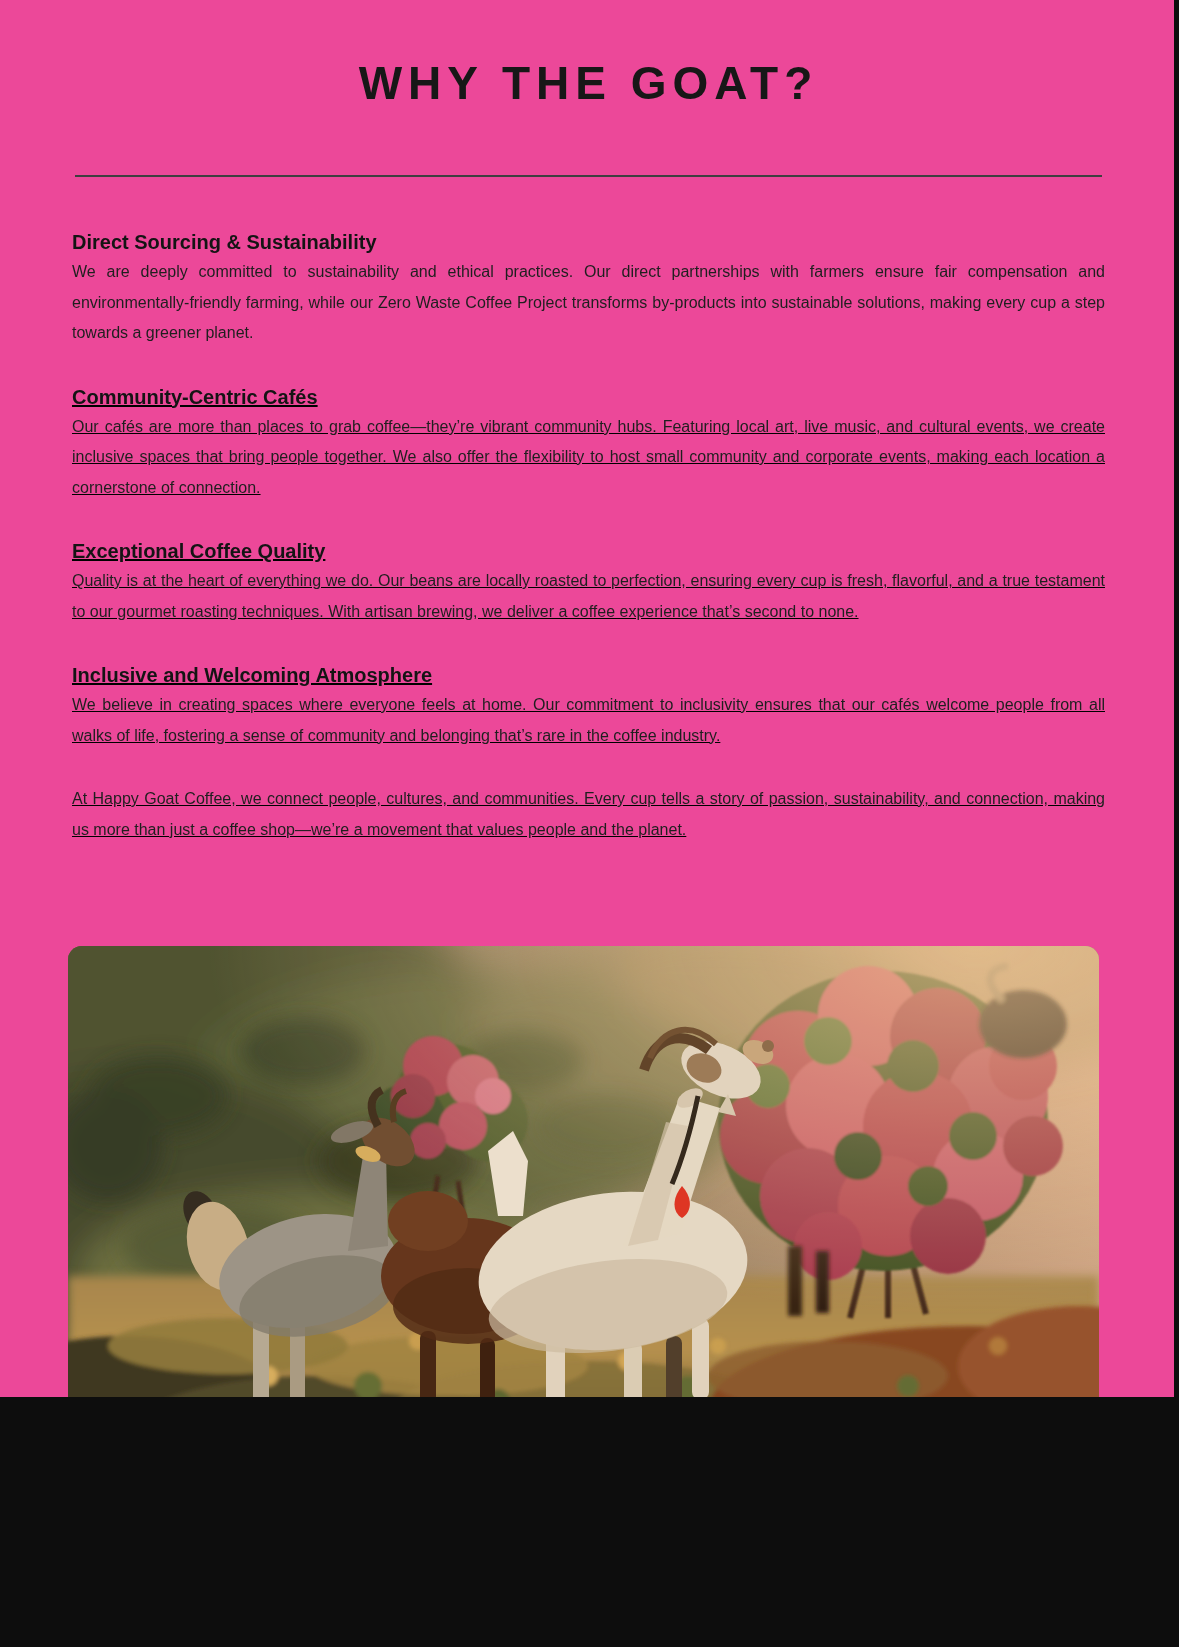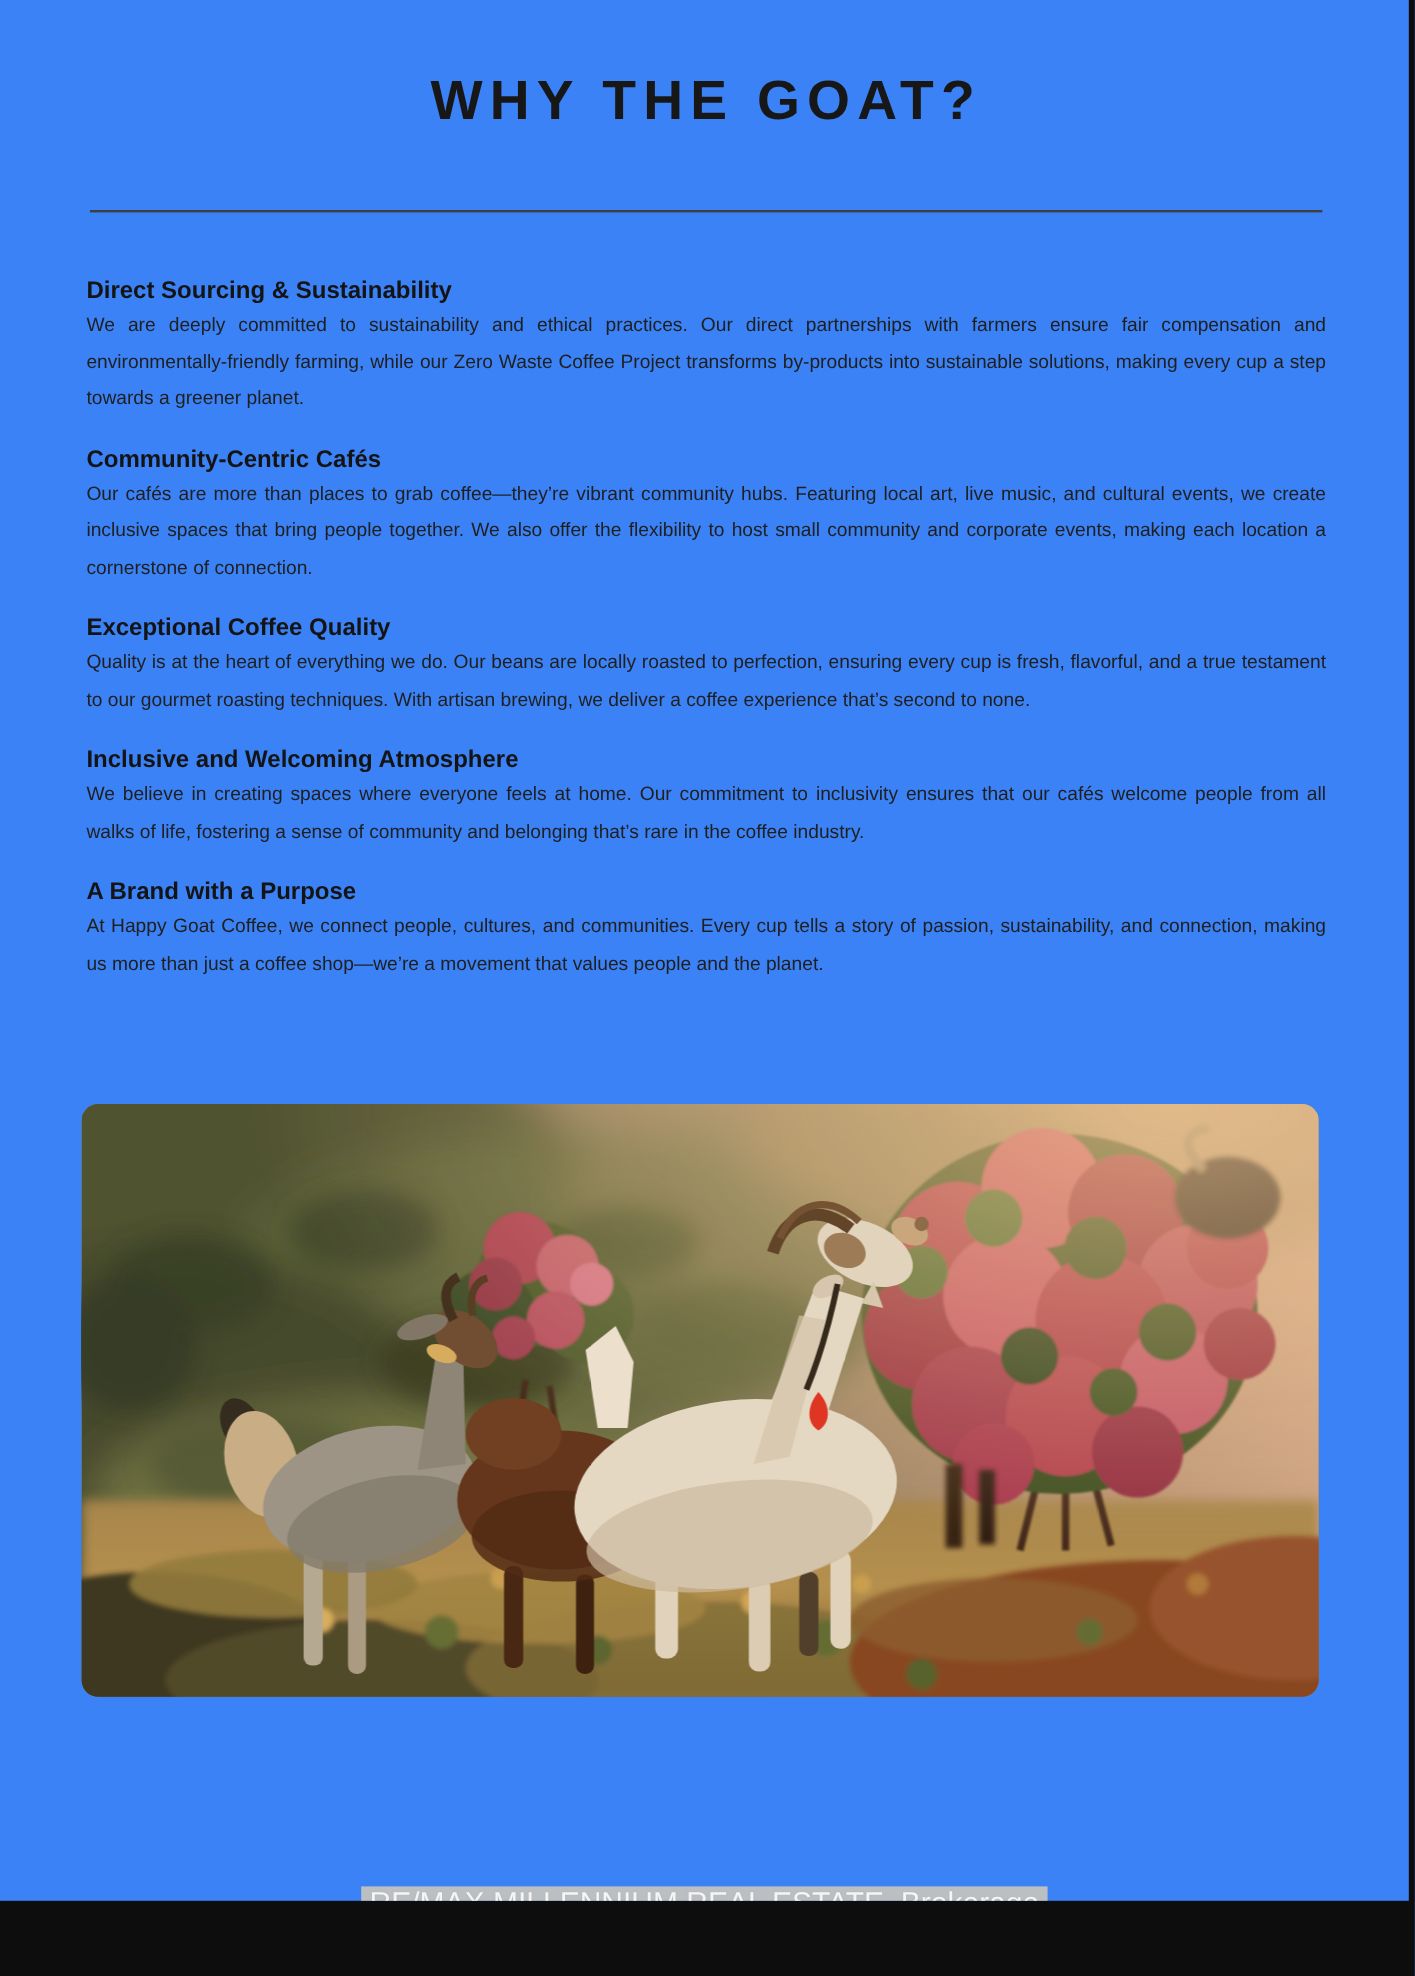--- a/index.html
+++ b/index.html
@@ -4,39 +4,39 @@
 <style>
   html, body { margin: 0; padding: 0; }
   body {
     width: 1179px; height: 1647px;
     background: #0d0d0d;
     font-family: "Liberation Sans", sans-serif;
     overflow: hidden;
   }
   .screen {
     position: relative;
-    width: 1174px; height: 1584px;
-    background: #3b82f6;
+    width: 1174px; height: 1397px;
+    background: #ec4899;
     overflow: hidden;
   }
   .content { padding: 0 69px 0 72px; }
 
   .page-title {
     margin: 0; padding-top: 60px;
     text-align: center;
     font-size: 46px; line-height: 46px;
     font-weight: bold; letter-spacing: 6px;
     color: #171717;
   }
   .divider {
     border: none; border-top: 2px solid #3f3f3f;
     margin: 69px 3px 0 3px;
   }
   .section { margin-top: 50px; }
-  .section + .section { margin-top: 19px; }
+  .section + .section { margin-top: 33px; text-decoration: underline; }
   .section h2 {
     margin: 0;
     font-size: 20px; line-height: 30px;
     font-weight: bold; text-align: left;
     color: #141414;
   }
   .section p {
     margin: 0;
     font-size: 16px; line-height: 30.5px;
     text-align: justify;
@@ -97,21 +97,20 @@
       <h2>Exceptional Coffee Quality</h2>
       <p>Quality is at the heart of everything we do. Our beans are locally roasted to perfection, ensuring every cup is fresh, flavorful, and a true testament to our gourmet roasting techniques. With artisan brewing, we deliver a coffee experience that’s second to none.</p>
     </div>
 
     <div class="section">
       <h2>Inclusive and Welcoming Atmosphere</h2>
       <p>We believe in creating spaces where everyone feels at home. Our commitment to inclusivity ensures that our cafés welcome people from all walks of life, fostering a sense of community and belonging that’s rare in the coffee industry.</p>
     </div>
 
     <div class="section">
-      <h2>A Brand with a Purpose</h2>
       <p>At Happy Goat Coffee, we connect people, cultures, and communities. Every cup tells a story of passion, sustainability, and connection, making us more than just a coffee shop—we’re a movement that values people and the planet.</p>
     </div>
   </div>
 
   <div class="photo-frame" role="img" aria-label="Herd of goats on a sunlit hillside beside bushes covered in pink-red blossoms at golden hour">
     <svg viewBox="0 0 1031 494" preserveAspectRatio="none">
       <defs>
         <linearGradient id="bg" x1="0" y1="0.1" x2="1" y2="0">
           <stop offset="0" stop-color="#636144"></stop>
           <stop offset="0.45" stop-color="#8d7d60"></stop>

